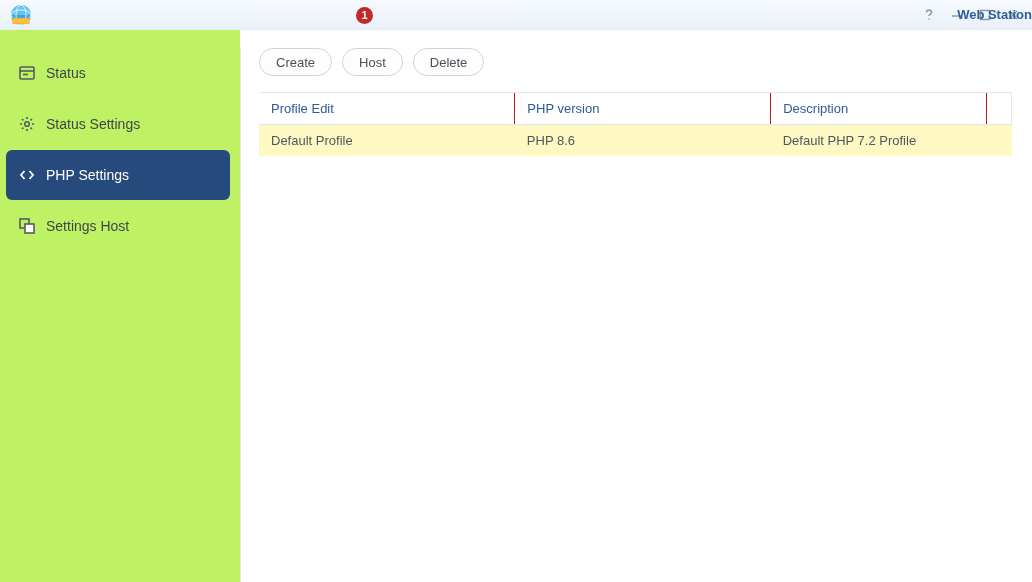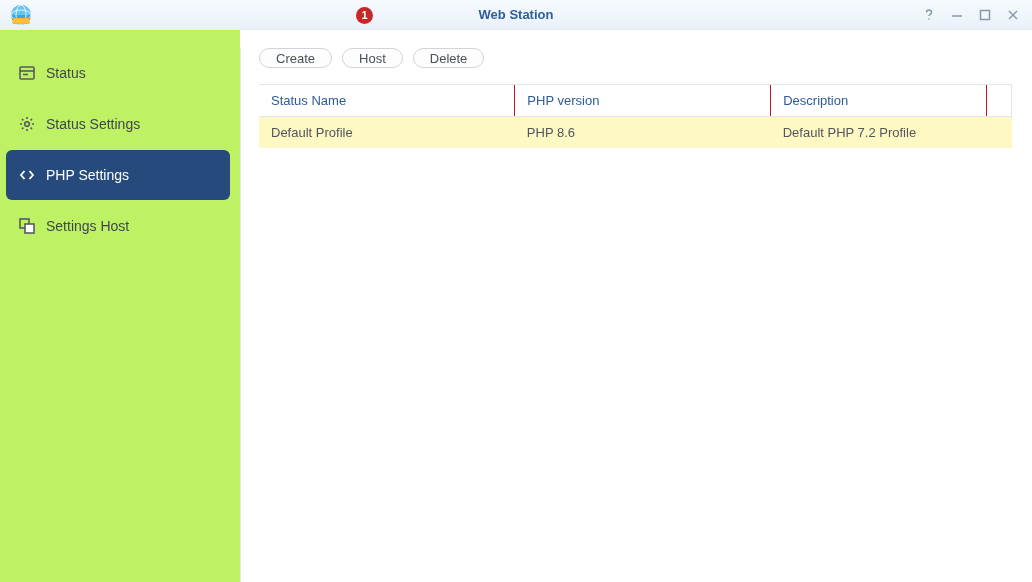--- a/index.html
+++ b/index.html
@@ -2,38 +2,38 @@
 <html><head>
   <meta charset="utf-8">
   <style>
     * { margin: 0; padding: 0; box-sizing: border-box; }
     body { font-family: "Segoe UI", Arial, sans-serif; font-size: 13px; color: #464a51; background: #fff; width: 1032px; height: 582px; overflow: hidden; }
 
     .window { display: flex; flex-direction: column; height: 100%; }
 
     .titlebar { display: flex; align-items: center; height: 30px; background: linear-gradient(#f6fafe, #e9f1f9); border-bottom: 1px solid #e5ecf4; position: relative; }
     .titlebar .app-icon { margin: 0 10px; display: flex; align-items: center; }
-    .titlebar .title { position: absolute; left: 0; right: 0; text-align: center; font-weight: 600; color: #305f98; pointer-events: none; }
+    .titlebar .title { position: absolute; left: 0; right: 0; text-align: right; font-weight: 600; color: #305f98; pointer-events: none; }
     .titlebar .window-controls { margin-left: auto; display: flex; gap: 14px; padding: 0 12px; color: #8a97a6; }
     .titlebar .window-controls svg { display: block; cursor: pointer; }
     .badge { width: 17px; height: 17px; border-radius: 50%; background: #c62828; color: #fff; font-size: 11px; font-weight: bold; display: flex; align-items: center; justify-content: center; position: absolute; left: 356px; top: 6.5px; }
 
     .body-area { display: flex; flex: 1; min-height: 0; }
 
     .sidebar { width: 240px; padding: 18px 10px 10px 6px; background: #bef264; }
     .sidebar-item { display: flex; align-items: center; height: 50px; padding: 0 10px; border-radius: 6px; color: #40454c; cursor: pointer; font-size: 14px; margin-bottom: 1px; }
     .sidebar-item.active { background: #274a7d; color: #fff; }
     .sidebar-item .icon { width: 22px; display: flex; justify-content: center; margin-right: 8px; }
     .sidebar-item .icon svg { display: block; }
 
     .divider { width: 1px; background: #e5e7eb; margin: 18px 0 0 0; }
 
     .main { flex: 1; padding: 18px 20px 10px 18px; display: flex; flex-direction: column; min-width: 0; }
     .toolbar { display: flex; gap: 10px; margin-bottom: 16px; }
-    .btn { height: 20px; padding: 0 16px; background: #fdfdfd; border: 1px solid #cfd4da; border-radius: 14px; color: #4a5059; cursor: pointer; font-size: 13px; }
+    .btn { height: 28px; padding: 0 16px; background: #fdfdfd; border: 1px solid #cfd4da; border-radius: 14px; color: #4a5059; cursor: pointer; font-size: 13px; }
 
     .table { width: 100%; border-collapse: collapse; }
     .table thead th { text-align: left; font-weight: 400; color: #2d5b95; padding: 8px 12px; border-top: 1px solid #e2e6eb; border-bottom: 1px solid #e2e6eb; }
     .table thead th + th { border-left: 1px solid #b91c1c; }
     .table thead th:last-child { border-right: 1px solid #e2e6eb; width: 20px; }
     .table tbody td { padding: 8px 12px; color: #51565e; }
     .table tbody tr.selected { background: #fef9c3; }
     .col-name { width: 34%; }
     .col-ver { width: 34%; }
   </style>
@@ -135,21 +135,21 @@
 
       <div class="toolbar">
         <button class="btn">Create</button>
         <button class="btn">Host</button>
         <button class="btn">Delete</button>
       </div>
 
       <table class="table">
         <thead>
           <tr>
-            <th class="col-name">Status Name</th>
+            <th class="col-name">Profile Edit</th>
             <th class="col-ver">PHP version</th>
             <th>Description</th>
             <th></th>
           </tr>
         </thead>
         <tbody>
           <tr class="selected">
             <td>Default Profile</td>
             <td>PHP 8.6</td>
             <td colspan="2">Default PHP 7.2 Profile</td>

